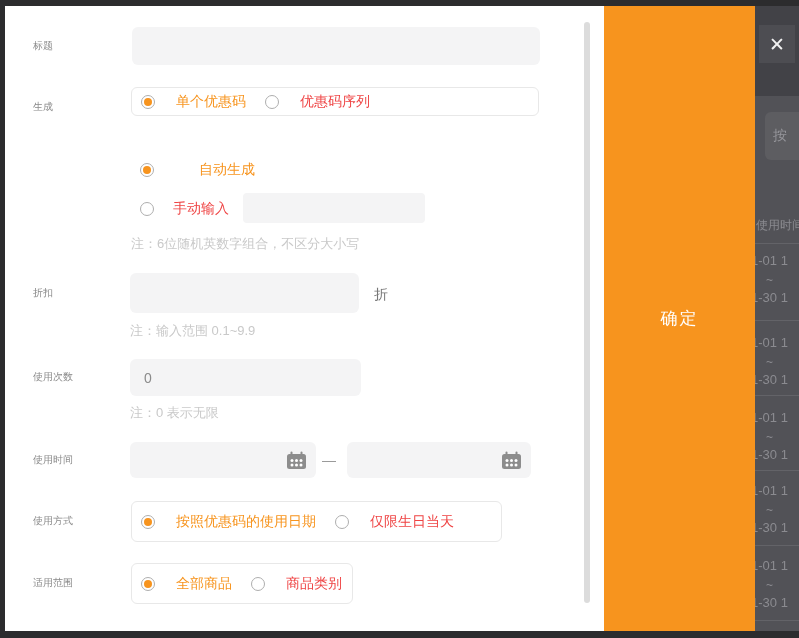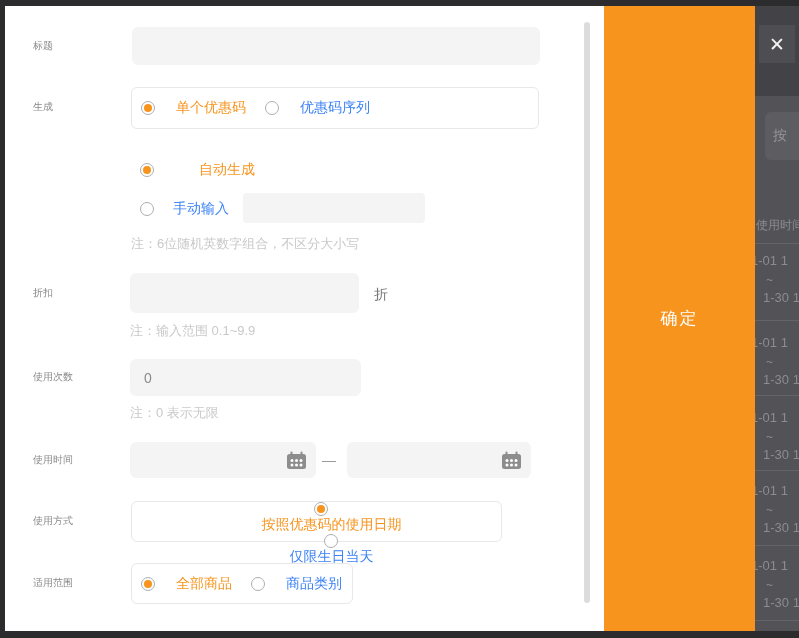--- a/index.html
+++ b/index.html
@@ -33,21 +33,21 @@
   }
   .free-row { position: absolute; display: flex; align-items: center; }
   .radio {
     width: 14px; height: 14px; border: 1px solid #aeaeae; border-radius: 50%;
     background: #fff; position: relative; flex: none; cursor: pointer;
   }
   .radio.on::after {
     content: ""; position: absolute; left: 2px; top: 2px; width: 8px; height: 8px;
     border-radius: 50%; background: var(--accent);
   }
-  .opt-label { font-size: 14px; color: #3b82f6; margin-left: 21px; white-space: nowrap; cursor: pointer; }
+  .opt-label { font-size: 14px; color: #ef4444; margin-left: 21px; white-space: nowrap; cursor: pointer; }
   .opt-label.on { color: var(--accent); }
   .radio2 { margin-left: 19px; }
   .note { position: absolute; font-size: 13px; color: #c9c9c9; white-space: nowrap; }
   .suffix { position: absolute; font-size: 14px; color: #777; }
   .dash-sep { position: absolute; font-size: 14px; color: #9a9a9a; }
   .date-input {
     position: absolute; background: #f4f4f5; border-radius: 6px;
     display: flex; align-items: center; justify-content: flex-end; padding-right: 9px;
     cursor: pointer;
   }
@@ -68,36 +68,36 @@
   }
   .bg-btn {
     position: absolute; left: 10px; top: 106px; width: 44px; height: 48px;
     background: #5d5d61; border-radius: 6px; color: #95959a; font-size: 14px;
     display: flex; align-items: center; padding-left: 8px;
   }
   .bg-header { position: absolute; left: 1px; top: 211px; font-size: 12px; color: #8b8b90; white-space: nowrap; }
   .bg-row { position: absolute; left: 0; width: 44px; height: 52px; color: #8b8b90; font-size: 13px; }
   .bg-row .d1 { position: absolute; left: -4px; top: 0; white-space: nowrap; }
   .bg-row .sep { position: absolute; left: 11px; top: 20px; font-size: 12px; }
-  .bg-row .d2 { position: absolute; left: -4px; top: 37px; white-space: nowrap; margin-left: 12px; }
+  .bg-row .d2 { position: absolute; left: -4px; top: 37px; white-space: nowrap; }
   .bg-divider { position: absolute; left: 0; width: 44px; height: 1px; background: #636368; }
   .cal-icon { flex: none; }
 </style>
 </head>
 <body>
 
 <div class="stage">
 
   <div class="panel-white"></div>
 
   <div class="field-label" style="left:33px; top:39px;">标题</div>
   <input class="txt-input" style="left: 132px; top: 27px; width: 408px; height: 38px;" value="">
 
   <div class="field-label" style="left:33px; top:100px;">生成</div>
-  <div class="group-box" style="left:131px; top:87px; width:408px; height:42px;">
+  <div class="group-box" style="left:131px; top:87px; width:408px; height:29px;">
     <span class="radio on"></span>
     <span class="opt-label on">单个优惠码</span>
     <span class="radio radio2"></span>
     <span class="opt-label">优惠码序列</span>
   </div>
 
   <div class="free-row" style="left:140px; top:161px;gap:24px;">
     <span class="radio on"></span>
     <span class="opt-label on">自动生成</span>
   </div>
@@ -141,21 +141,21 @@
       <circle cx="6" cy="9.5" r="1.5" fill="#fff"></circle>
         <circle cx="10.5" cy="9.5" r="1.5" fill="#fff"></circle>
         <circle cx="15" cy="9.5" r="1.5" fill="#fff"></circle>
       <circle cx="6" cy="14" r="1.5" fill="#fff"></circle>
         <circle cx="10.5" cy="14" r="1.5" fill="#fff"></circle>
         <circle cx="15" cy="14" r="1.5" fill="#fff"></circle>
     </svg>
   </div>
 
   <div class="field-label" style="left:33px; top:514px;">使用方式</div>
-  <div class="group-box" style="left:131px; top:501px; width:371px; height:41px;flex-direction:column;">
+  <div class="group-box" style="left:131px; top:501px; width:371px; height:41px;">
     <span class="radio on"></span>
     <span class="opt-label on">按照优惠码的使用日期</span>
     <span class="radio radio2"></span>
     <span class="opt-label">仅限生日当天</span>
   </div>
 
   <div class="field-label" style="left:33px; top:576px;">适用范围</div>
   <div class="group-box" style="left:131px; top:563px; width:222px; height:41px;">
     <span class="radio on"></span>
     <span class="opt-label on">全部商品</span>

